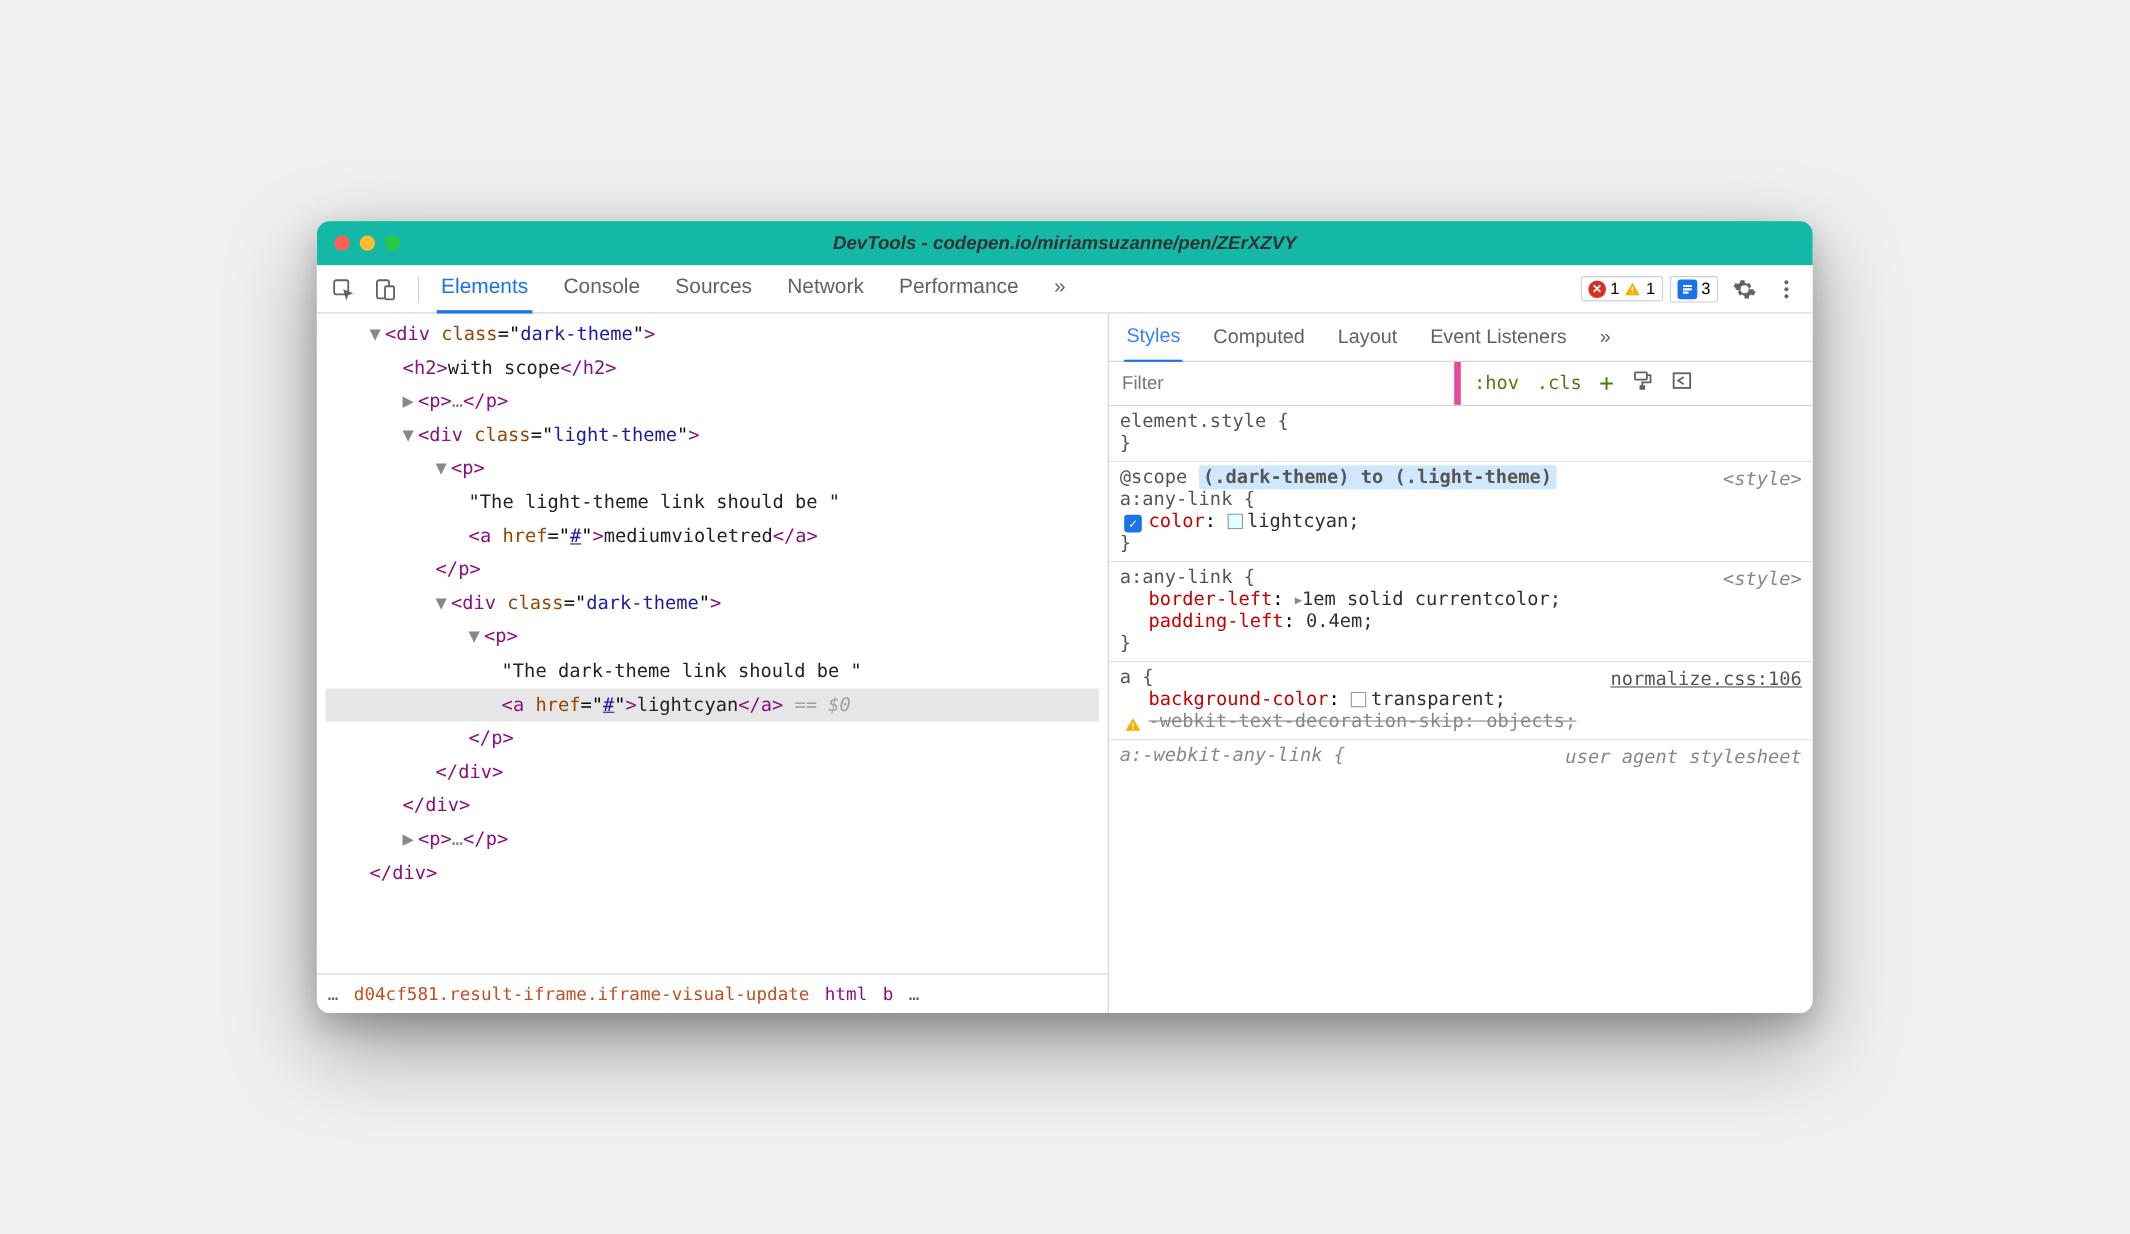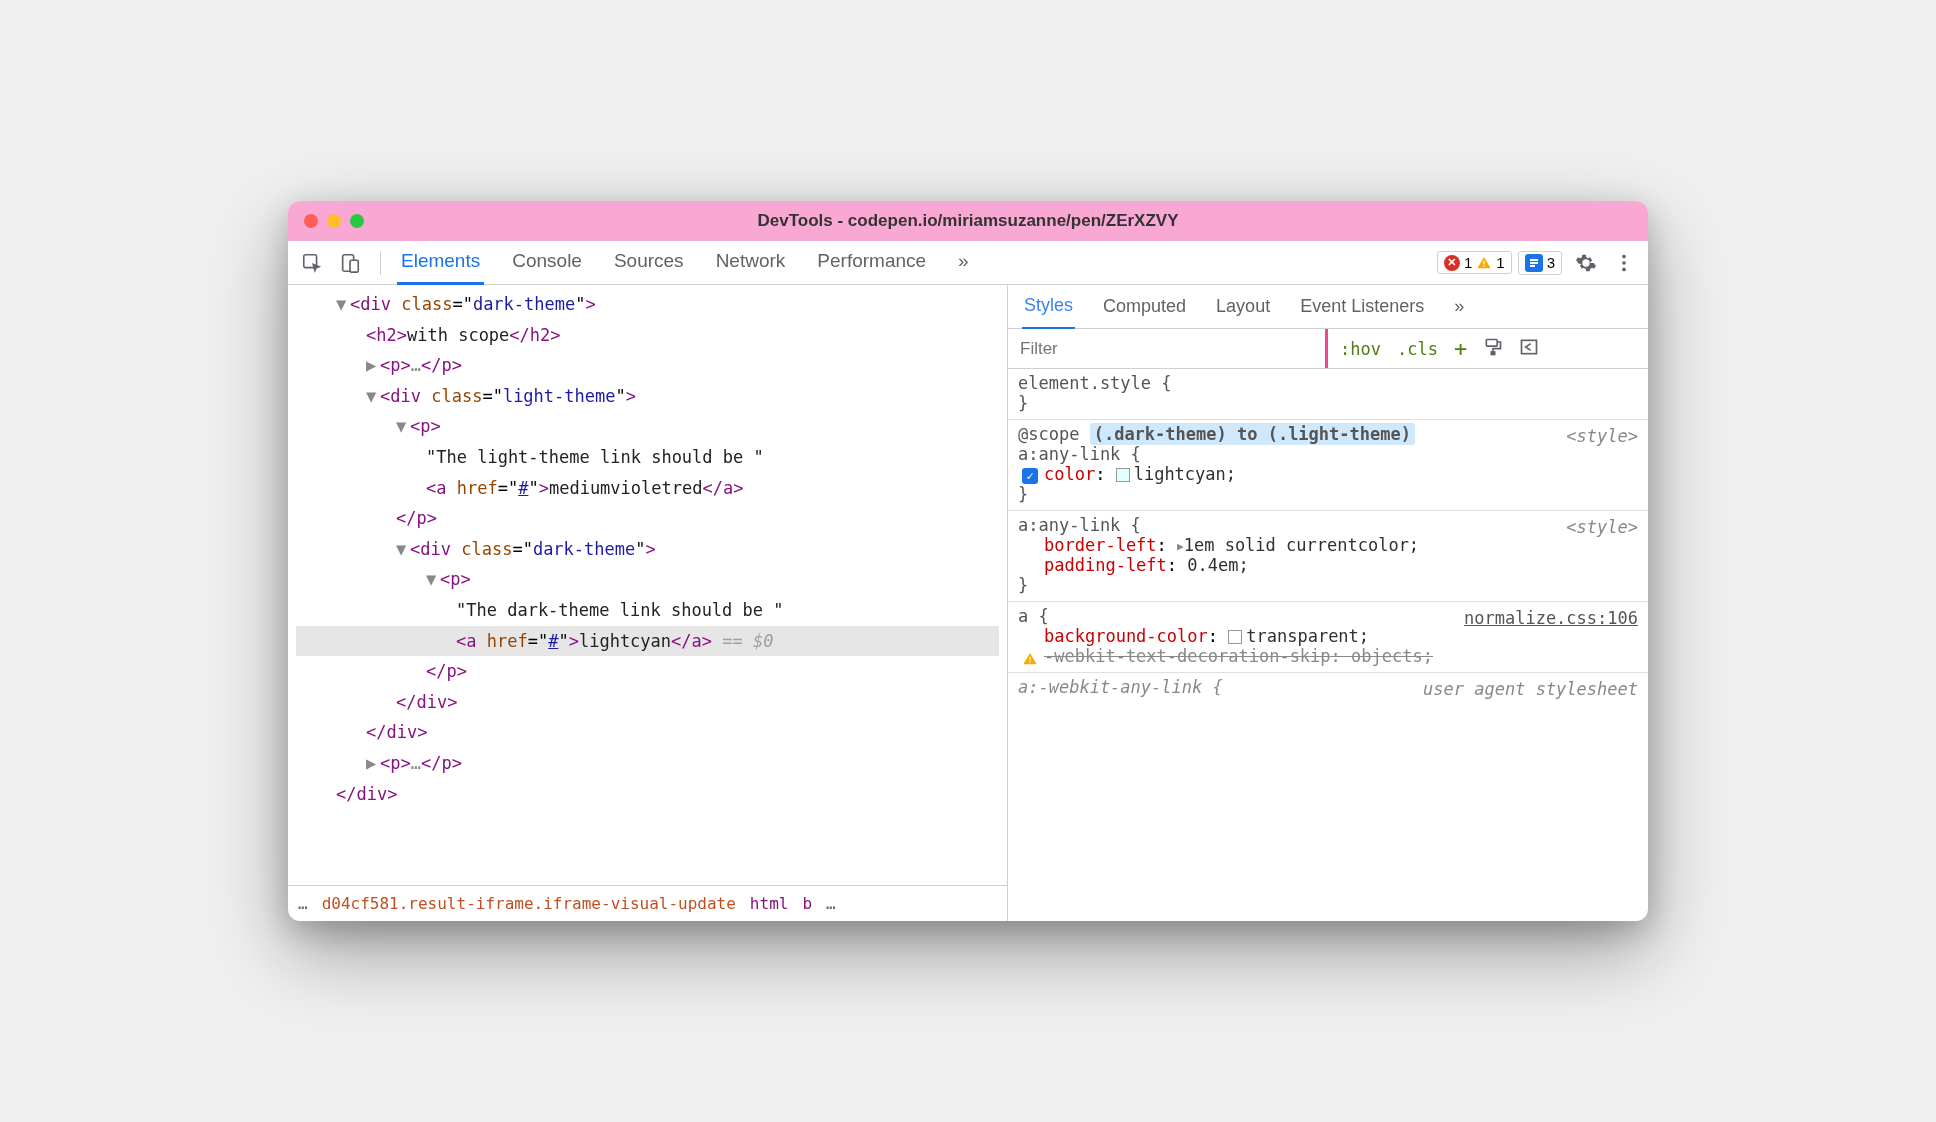--- a/index.html
+++ b/index.html
@@ -17,25 +17,26 @@
   height: 720px;
   background: #fff;
   border-radius: 12px;
   box-shadow: 0 30px 80px rgba(0,0,0,0.35), 0 10px 30px rgba(0,0,0,0.2);
   overflow: hidden;
   display: flex;
   flex-direction: column;
 }
 .titlebar {
   height: 40px;
-  background: #f9a8d4;
+  background: #14b8a6;
   display: flex;
   align-items: center;
   padding: 0 16px;
   position: relative;
+  font-style: italic;
 }
 .traffic-lights { display: flex; gap: 9px; }
 .traffic-lights .dot { width: 14px; height: 14px; border-radius: 50%; }
 .dot.red { background: #ff5f57; }
 .dot.yellow { background: #febc2e; }
 .dot.green { background: #28c840; }
 .title-text {
   position: absolute;
   left: 0; right: 0;
   text-align: center;
@@ -144,21 +145,21 @@
 .sub-tab { font-size: 18px; color: #5f6368; padding: 11px 2px; cursor: pointer; }
 .sub-tab.active { color: #3b82f6; border-bottom: 3px solid #1a73e8; }
 .filter-bar {
   height: 40px;
   border-bottom: 1px solid #d0d0d0;
   display: flex;
   align-items: center;
 }
 .filter-input {
   border: none;
-  border-right: 3px solid #ec4899;
+  border-right: 6px solid #ec4899;
   font-size: 17px;
   padding: 0 12px;
   height: 100%;
   width: 320px;
   color: #5f6368;
   outline: none;
 }
 .filter-tools {
   display: flex; align-items: center; gap: 16px;
   padding: 0 12px;

